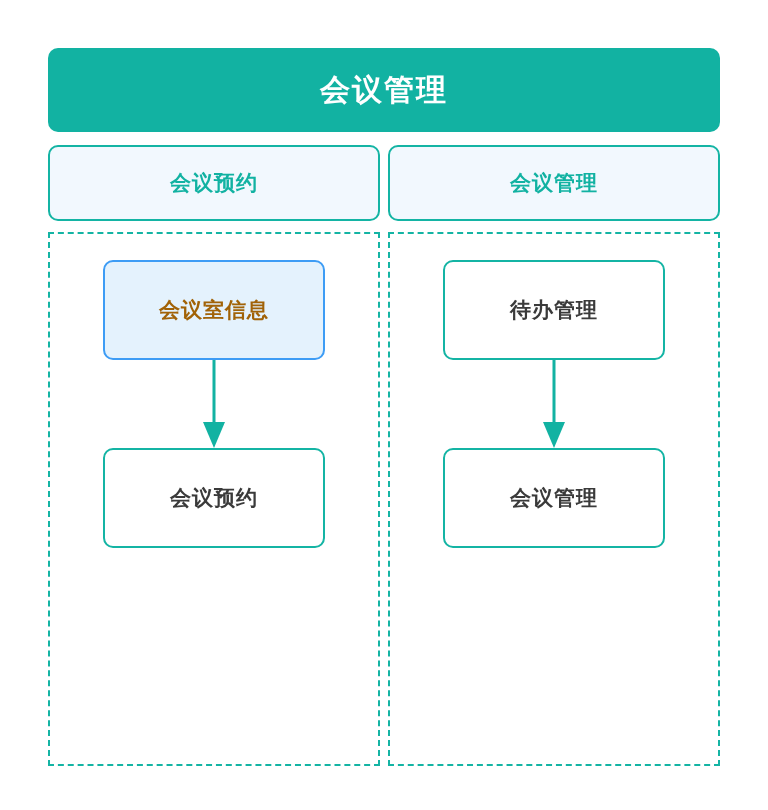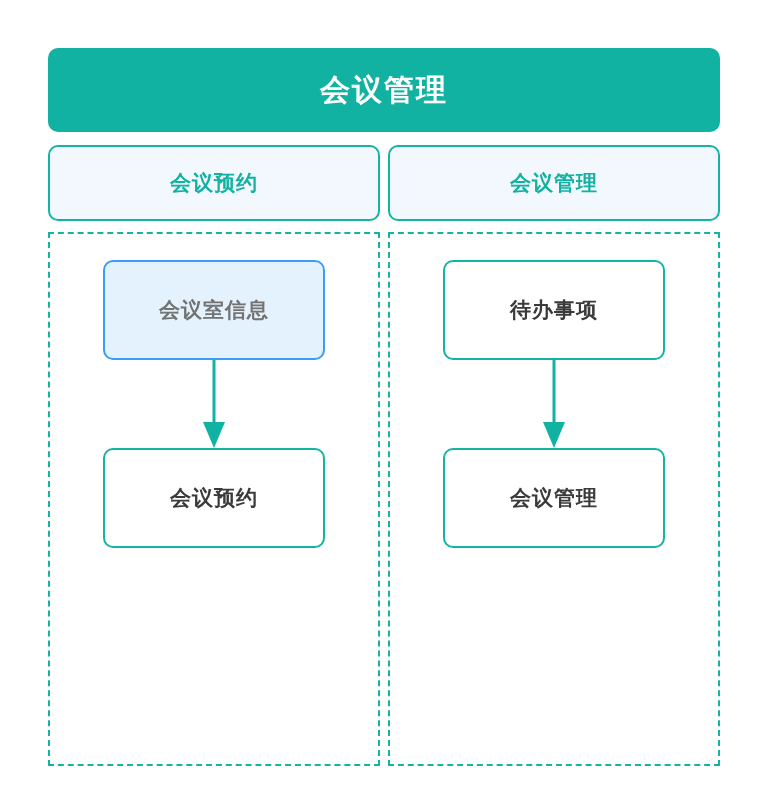--- a/index.html
+++ b/index.html
@@ -119,21 +119,21 @@
     font-size: 21px;
     font-weight: bold;
     letter-spacing: 1px;
   }
 
   .node.highlighted {
     background: #e4f2fd;
     border-color: #3d9cf5;
   }
   .node.highlighted .node-label {
-    color: #737373;
+    color: #a16207;
   }
 
   
   .connector {
     width: 24px;
     height: 88px;
     position: relative;
     z-index: 1;
     flex: none;
   }
@@ -202,21 +202,21 @@
         <div class="spacer-gap"></div>
 
 
       </div>
     </div>
 
     <div class="group">
       <div class="group-inner">
 
         <div class="node">
-          <span class="node-label">待办事项</span>
+          <span class="node-label">待办管理</span>
         </div>
 
         <div class="connector">
           <div class="connector-line"></div>
           <div class="connector-head"></div>
         </div>
 
         <div class="node">
           <span class="node-label">会议管理</span>
         </div>

